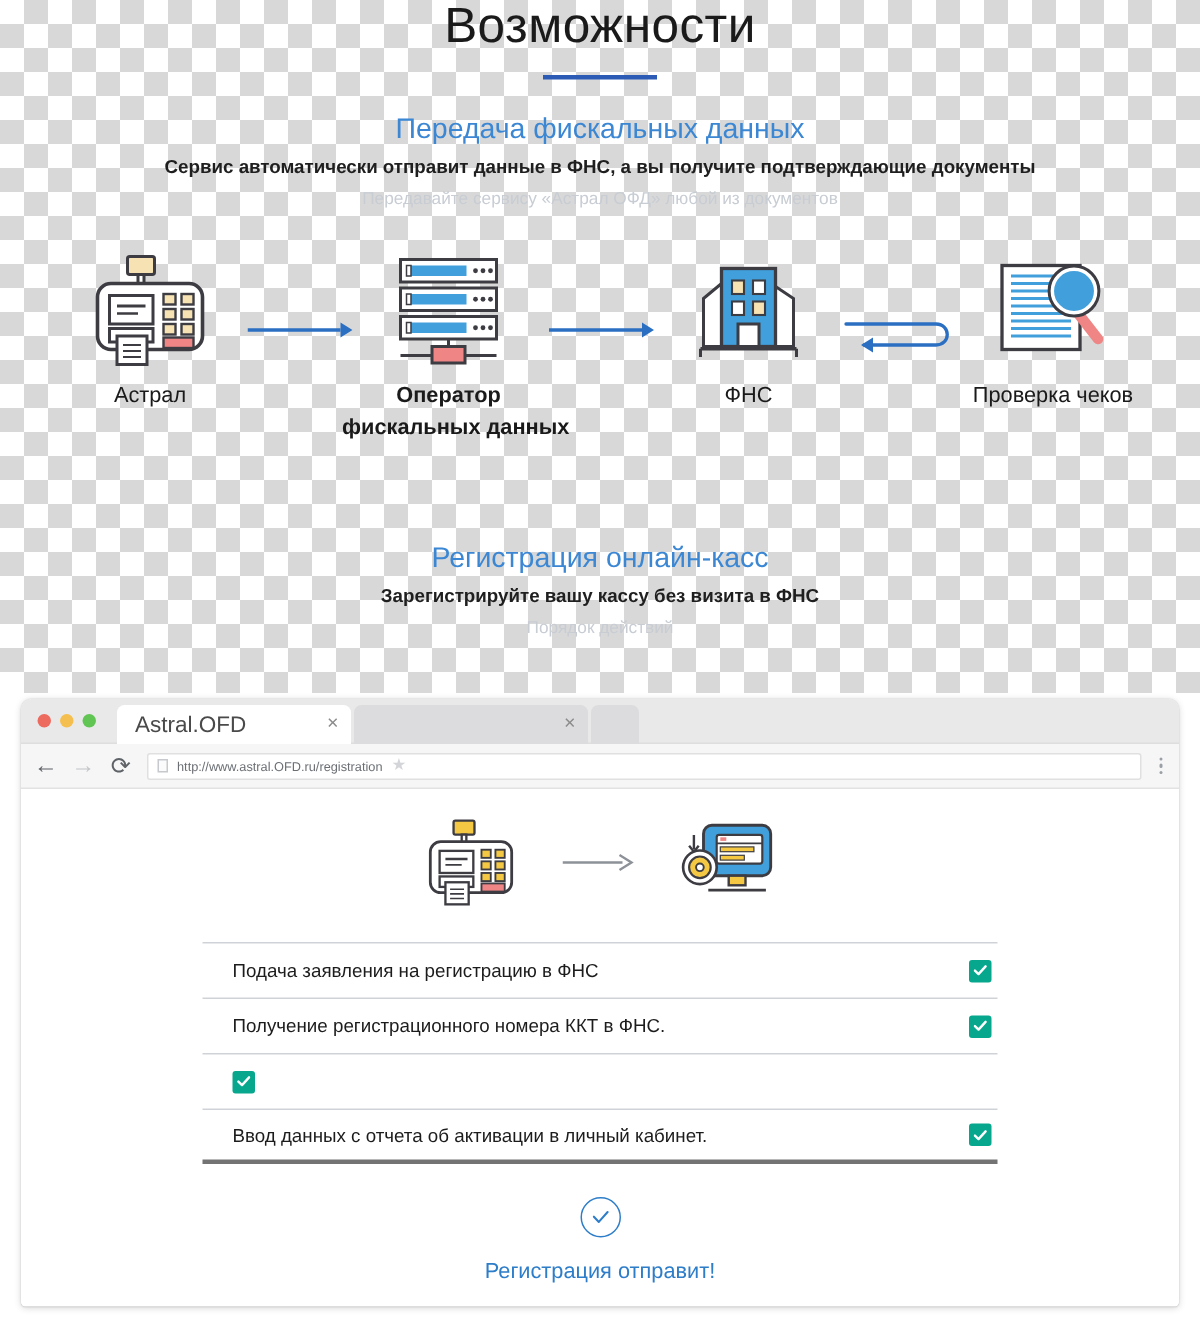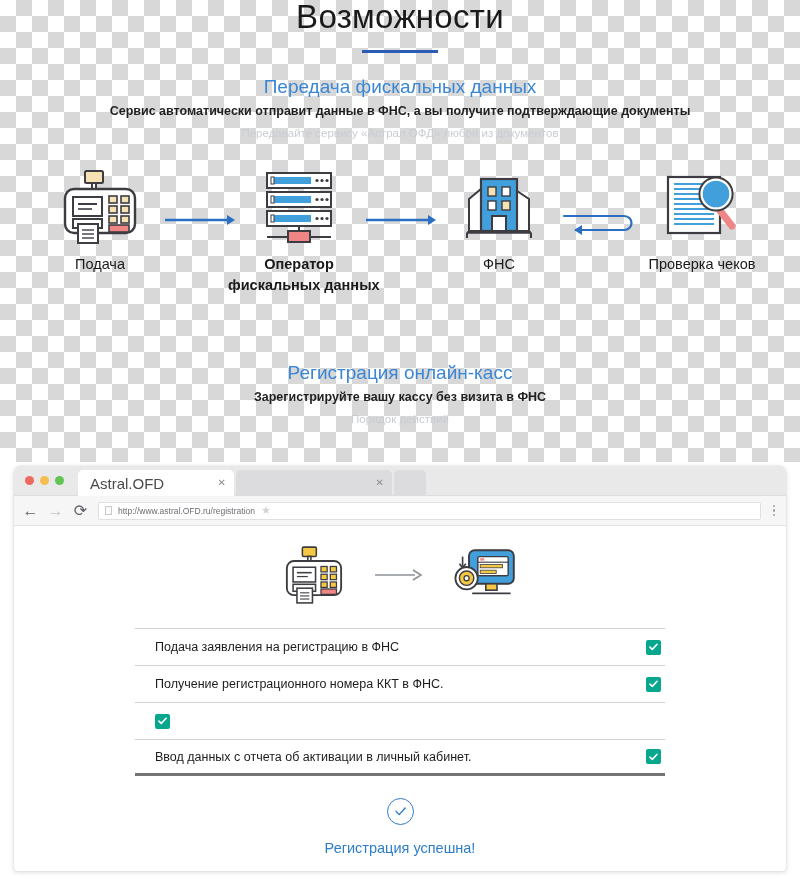--- a/index.html
+++ b/index.html
@@ -368,21 +368,21 @@
             <rect x="61" y="47" width="8" height="7" fill="#f6e2b2" stroke="#3c3c42" stroke-width="1.6"></rect>
             <rect x="49" y="56" width="20" height="7" fill="#ef8585" stroke="#3c3c42" stroke-width="1.6"></rect>
             <rect x="13" y="50" width="29" height="9" fill="#fff" stroke="#3c3c42" stroke-width="2"></rect>
             <rect x="18" y="55" width="20" height="19" fill="#fff" stroke="#3c3c42" stroke-width="2"></rect>
             <line x1="22" y1="61" x2="34" y2="61" stroke="#3c3c42" stroke-width="1.4"></line>
             <line x1="22" y1="65" x2="34" y2="65" stroke="#3c3c42" stroke-width="1.4"></line>
             <line x1="22" y1="69" x2="34" y2="69" stroke="#3c3c42" stroke-width="1.4"></line>
           </svg>
         </div>
         <div class="caption">
-          <div>Подача</div>
+          <div>Астрал</div>
         </div>
       </div>
 
       <div class="connector c1">
         <svg width="70" height="20" viewBox="0 0 70 20">
           <line x1="0" y1="10" x2="62" y2="10" stroke="#2a6fc2" stroke-width="2.4"></line>
           <path d="M62 5 L70 10 L62 15 Z" fill="#2a6fc2"></path>
         </svg>
       </div>
 
@@ -612,18 +612,18 @@
           </span>
         </div>
       </div>
 
       <div class="success">
         <div class="succ-circle">
           <svg width="13" height="11" viewBox="0 0 14 12">
               <path d="M2 5.6 L5.6 9.4 L12 2.2" fill="none" stroke="#2e7dc9" stroke-width="1.5" stroke-linecap="round" stroke-linejoin="round"></path>
             </svg>
         </div>
-        <div class="succ-text">Регистрация успешна!</div>
+        <div class="succ-text">Регистрация отправит!</div>
       </div>
 
     </div>
   </div>
 </div>
 
 </body></html>

